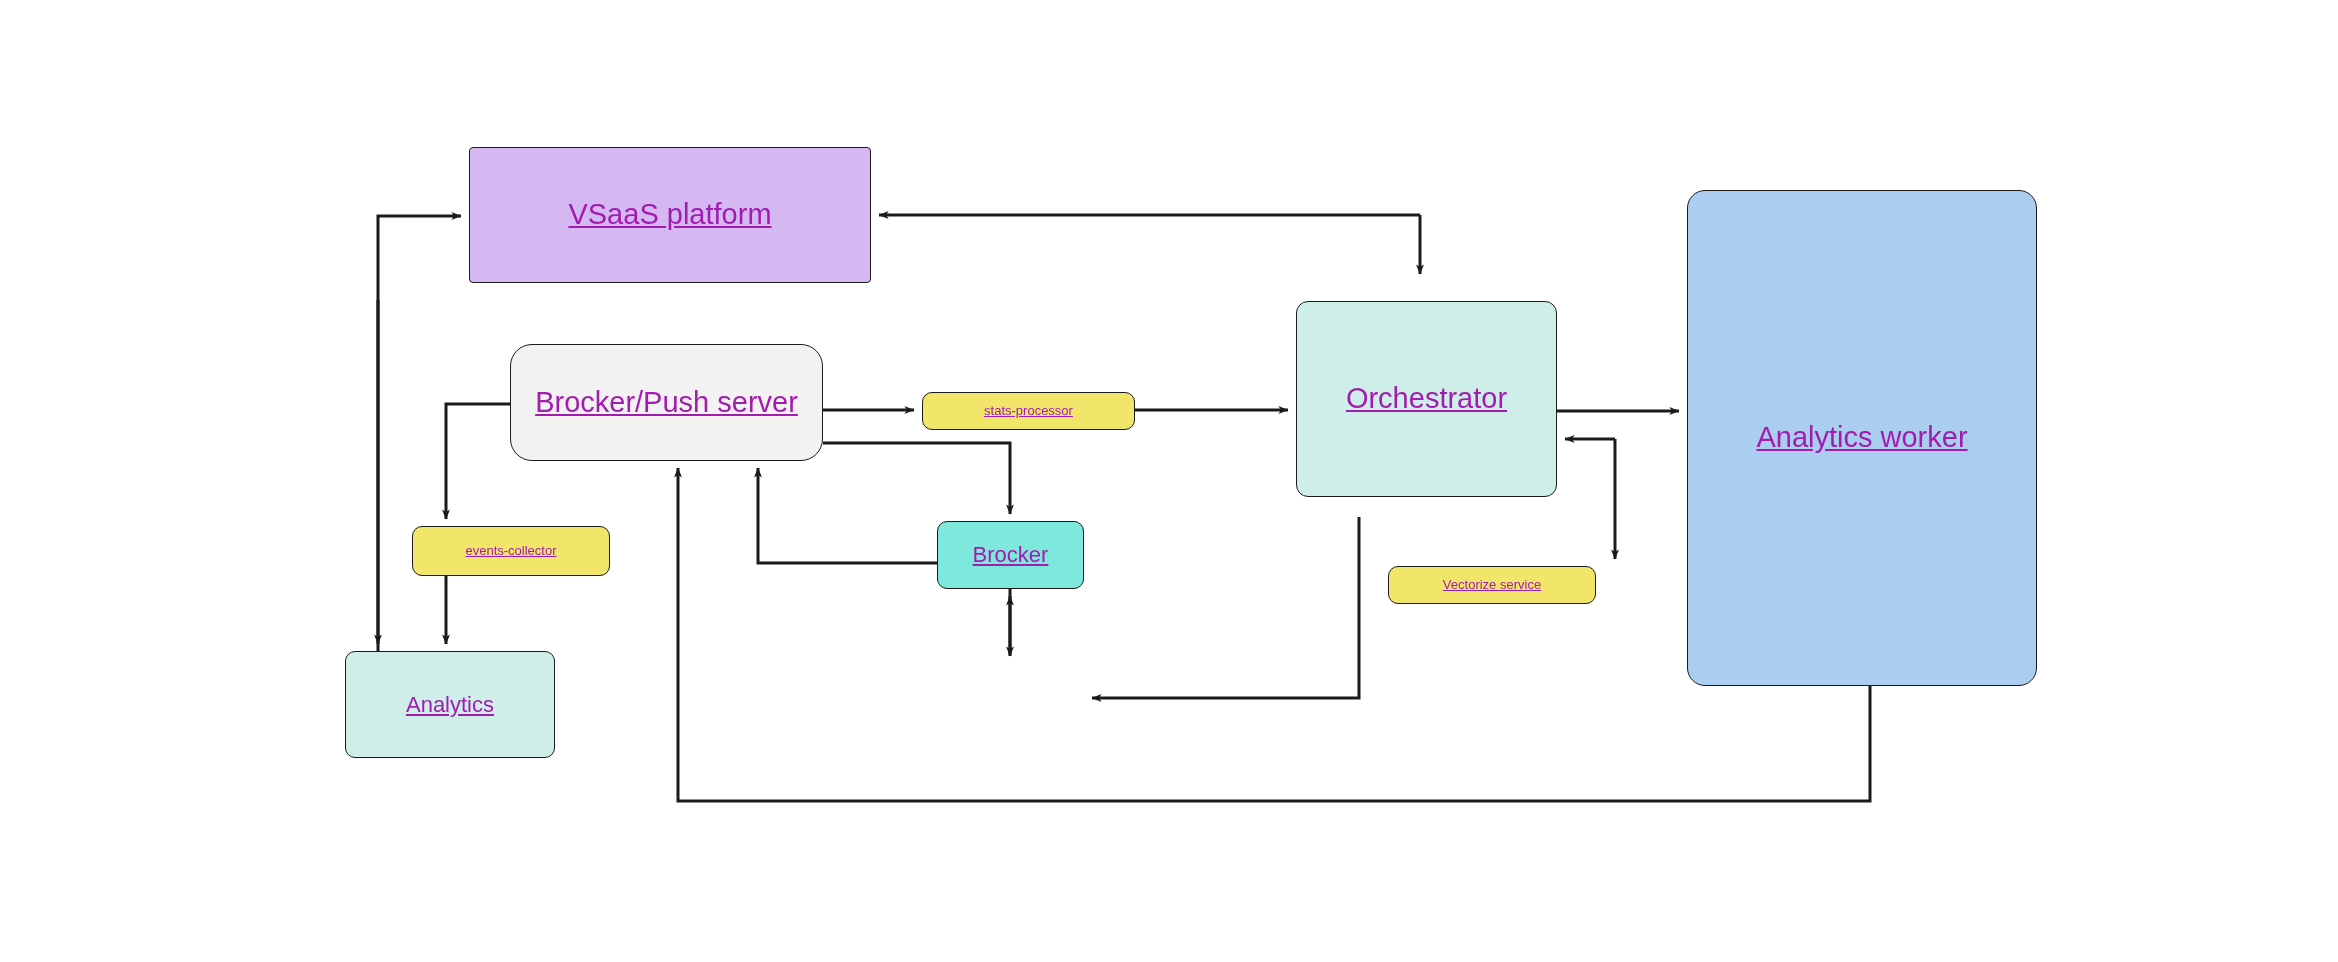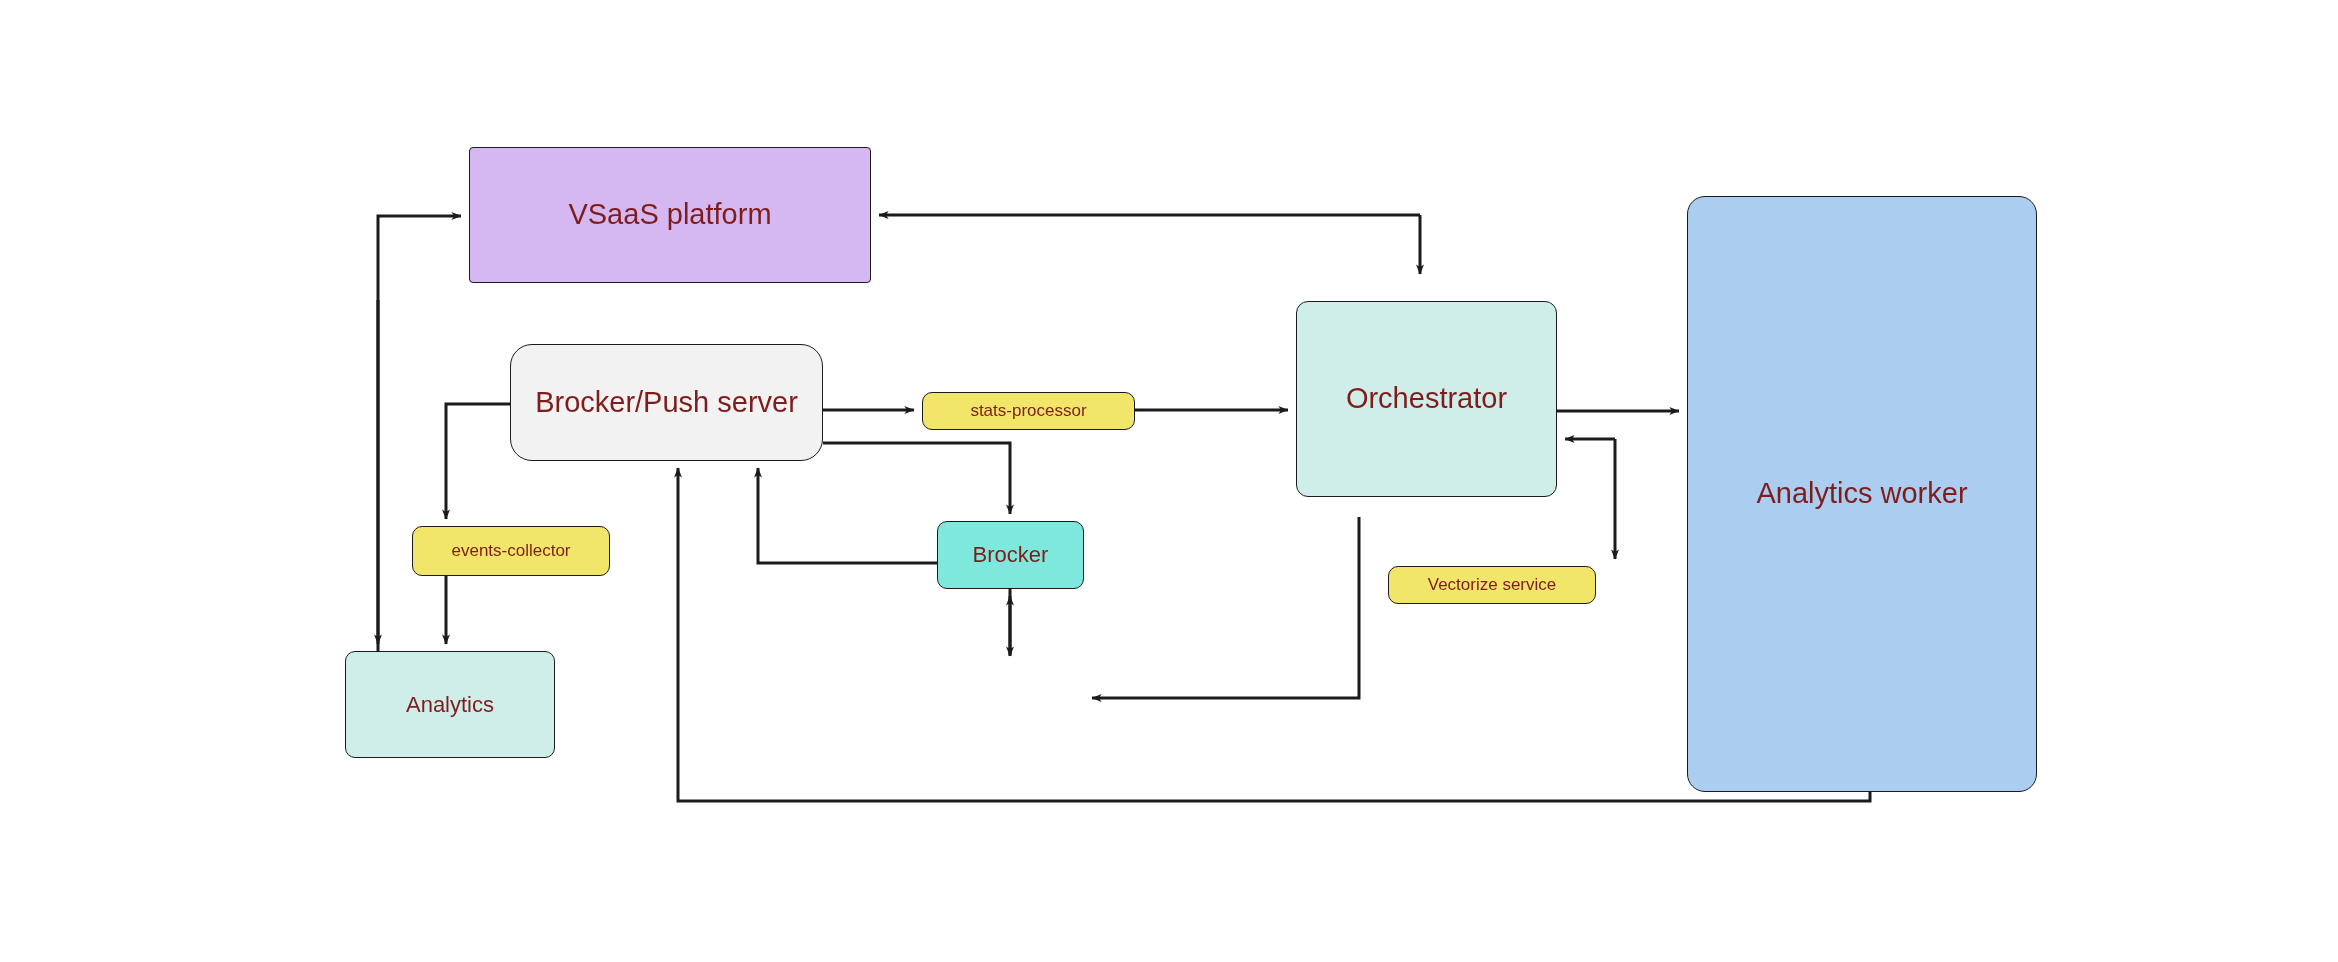--- a/index.html
+++ b/index.html
@@ -25,29 +25,30 @@
     height: 962px;
   }
   .node {
     position: absolute;
     box-sizing: border-box;
     display: flex;
     align-items: center;
     justify-content: center;
     text-align: center;
     border: 1.6px solid #1b1b1b;
-    color: #7f1d1d;
+    color: #a21caf;
     line-height: 1.15;
     z-index: 2;
     user-select: none;
+    text-decoration: underline;
   }
   .node-lg { font-size: 29px; border-radius: 4px; }
   .node-xl { font-size: 29px; border-radius: 16px; }
   .node-md { font-size: 22px; border-radius: 9px; }
-  .node-pill { font-size: 17px; border-radius: 10px; }
+  .node-pill { font-size: 13px; border-radius: 10px; }
 </style>
 </head>
 <body>
 
 <div id="canvas">
 
   <svg id="edges" viewBox="0 0 2338 962" xmlns="http://www.w3.org/2000/svg">
     <defs>
       <marker id="ah" markerWidth="12" markerHeight="12" refX="9.6" refY="4" orient="auto" markerUnits="userSpaceOnUse">
         <path d="M0,0 L10,4 L0,8 L2.6,4 Z" fill="#1b1b1b"></path>
@@ -116,17 +117,17 @@
 
 
   <div class="node node-lg" style="left:1296px; top:281px; width:261px; height:196px; background:#cfeeea; border-radius:12px;margin-top:20px;">
     <span>Orchestrator</span>
   </div>
 
   <div class="node node-pill" style="left:1388px; top:566px; width:208px; height:38px; background:#f2e66a; border-radius:10px;">
     <span>Vectorize service</span>
   </div>
 
-  <div class="node node-xl" style="left:1687px; top:196px; width:350px; height:596px; background:#aacdf0; border-radius:18px;">
+  <div class="node node-xl" style="left:1687px; top:190px; width:350px; height:496px; background:#aacdf0; border-radius:18px;">
     <span>Analytics worker</span>
   </div>
 
 </div>
 
 </body></html>

